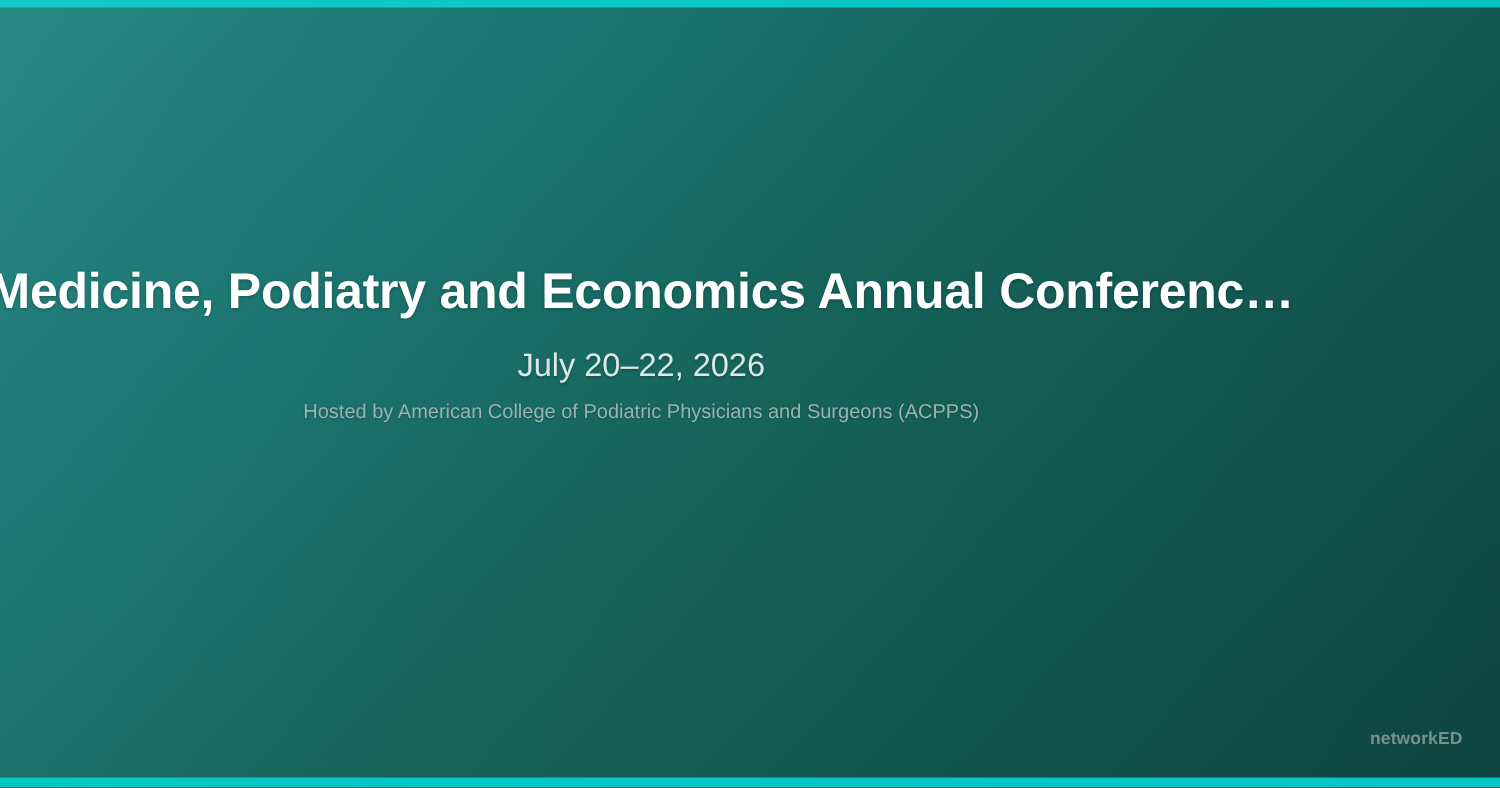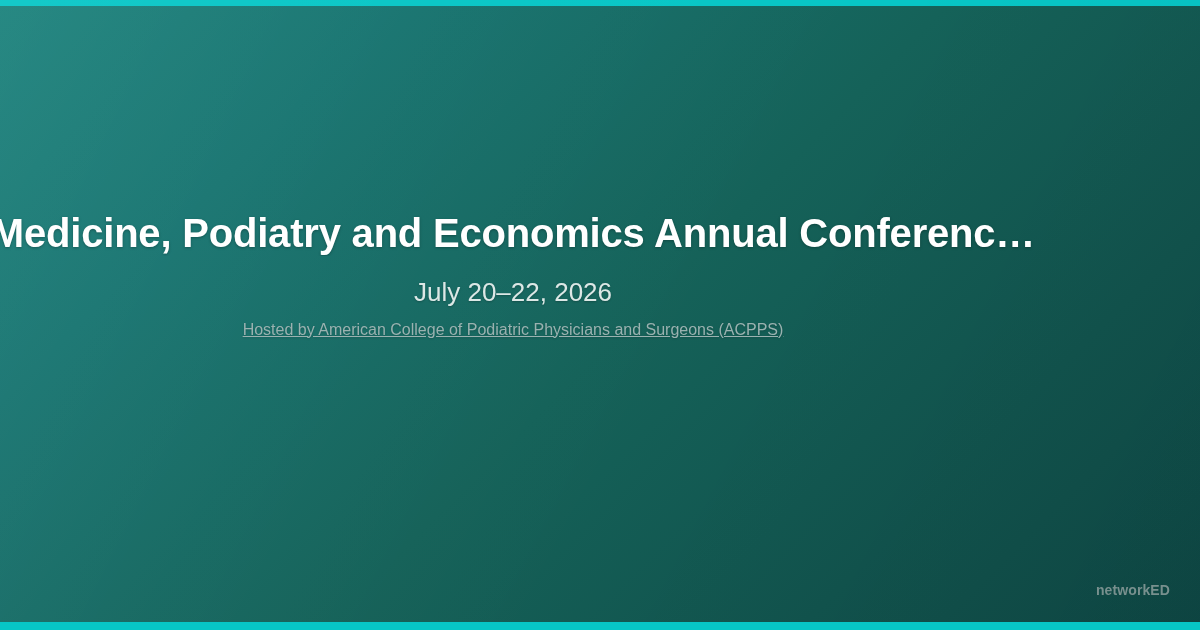--- a/index.html
+++ b/index.html
@@ -95,21 +95,20 @@
   }
 
   .event-host {
     margin: 11px 0 0 0;
     font-size: 16px;
     font-weight: normal;
     line-height: 1.25;
     color: #9ab2b0;
     text-align: right;
     text-shadow: 0 1px 2px rgba(0,0,0,0.18);
-    text-decoration: underline;
   }
 
   .watermark {
     position: absolute;
     right: 30px;
     bottom: 32px;
     font-size: 14px;
     font-weight: bold;
     letter-spacing: 0.1px;
     color: #78908e;

